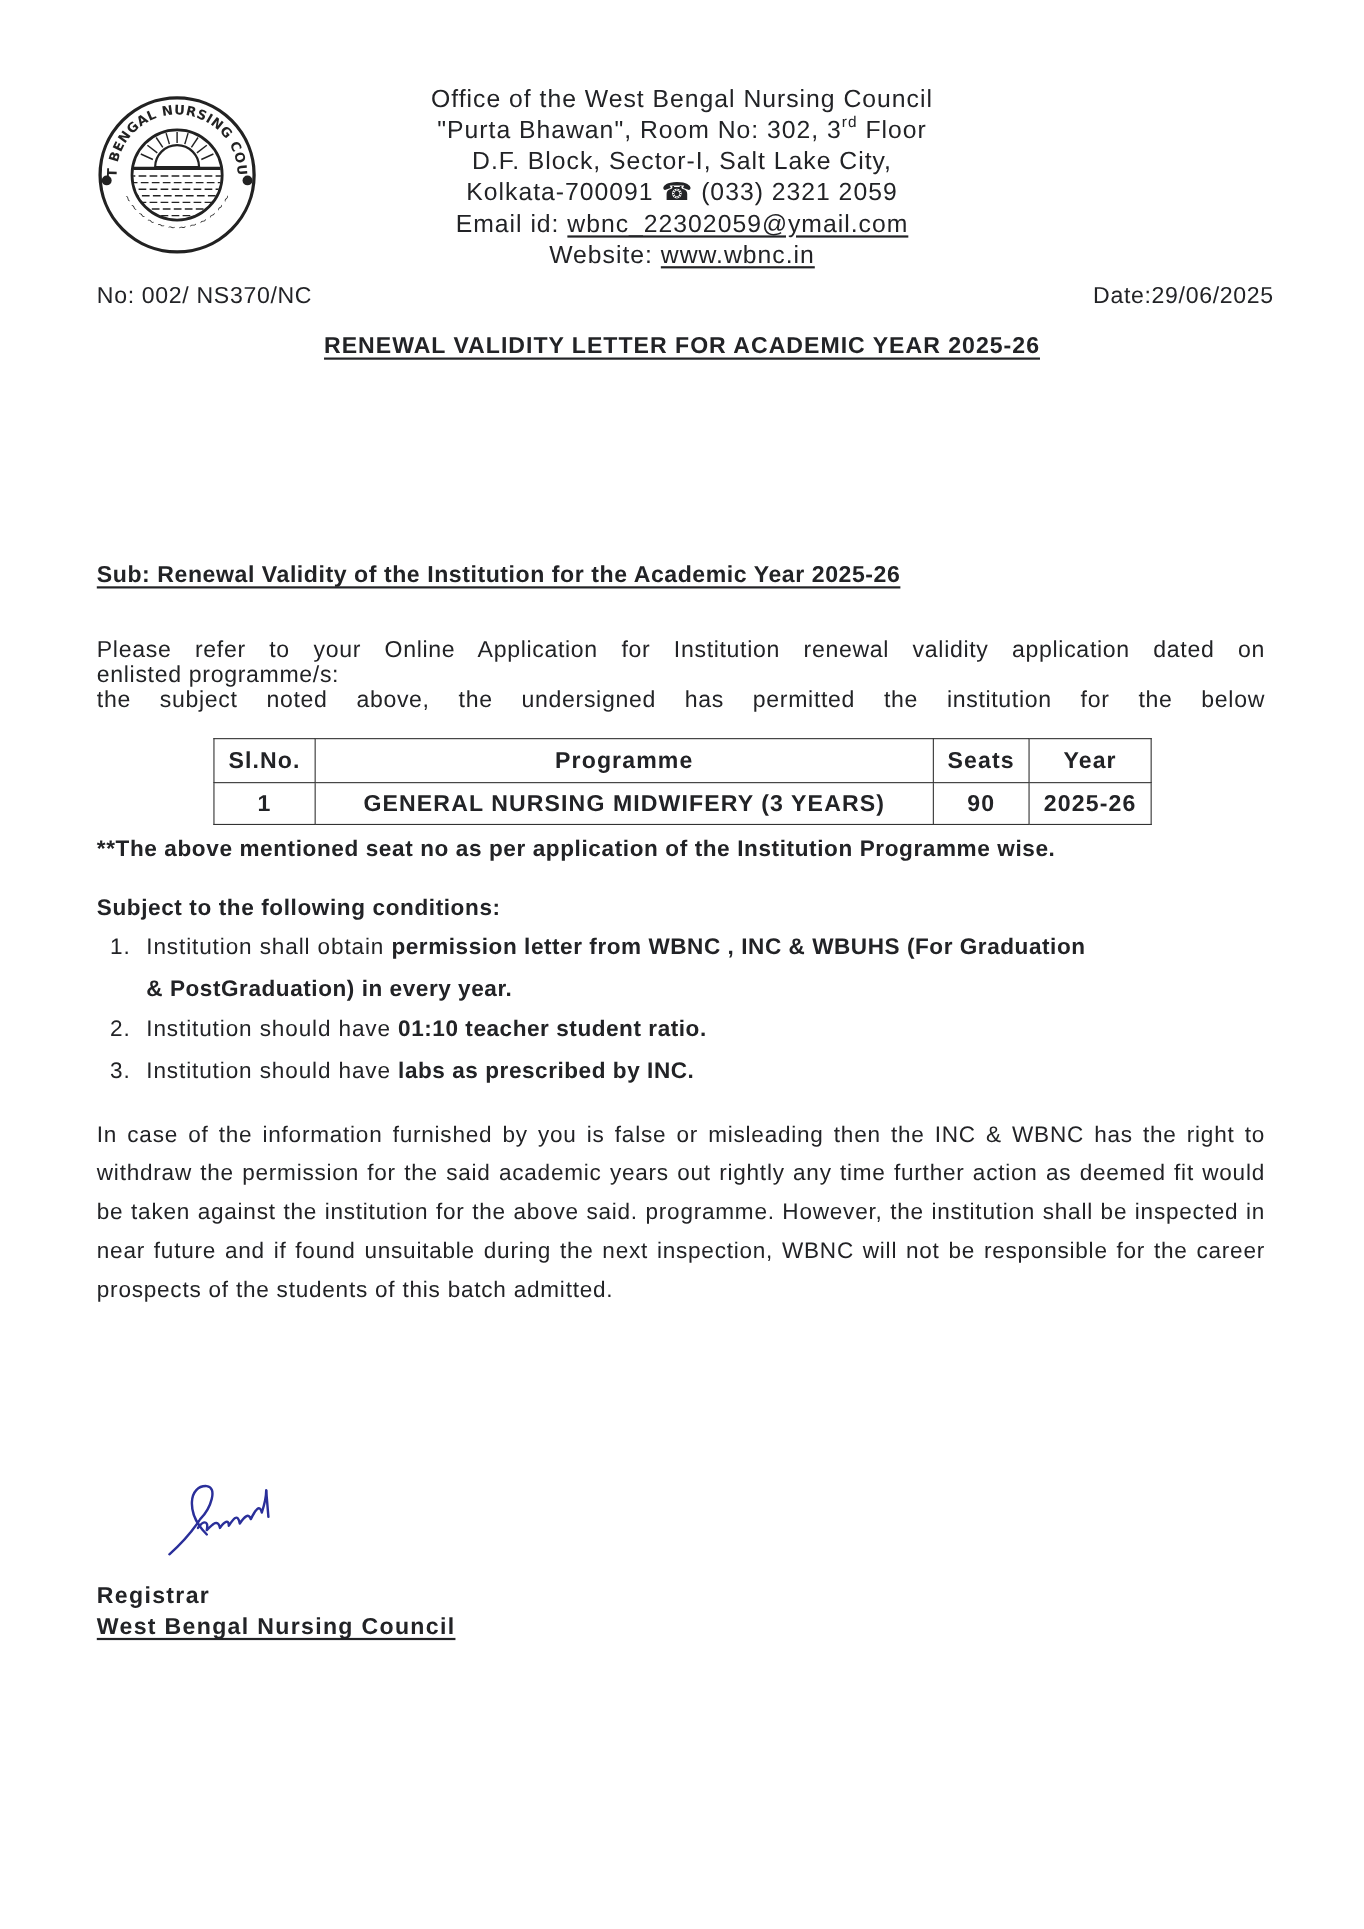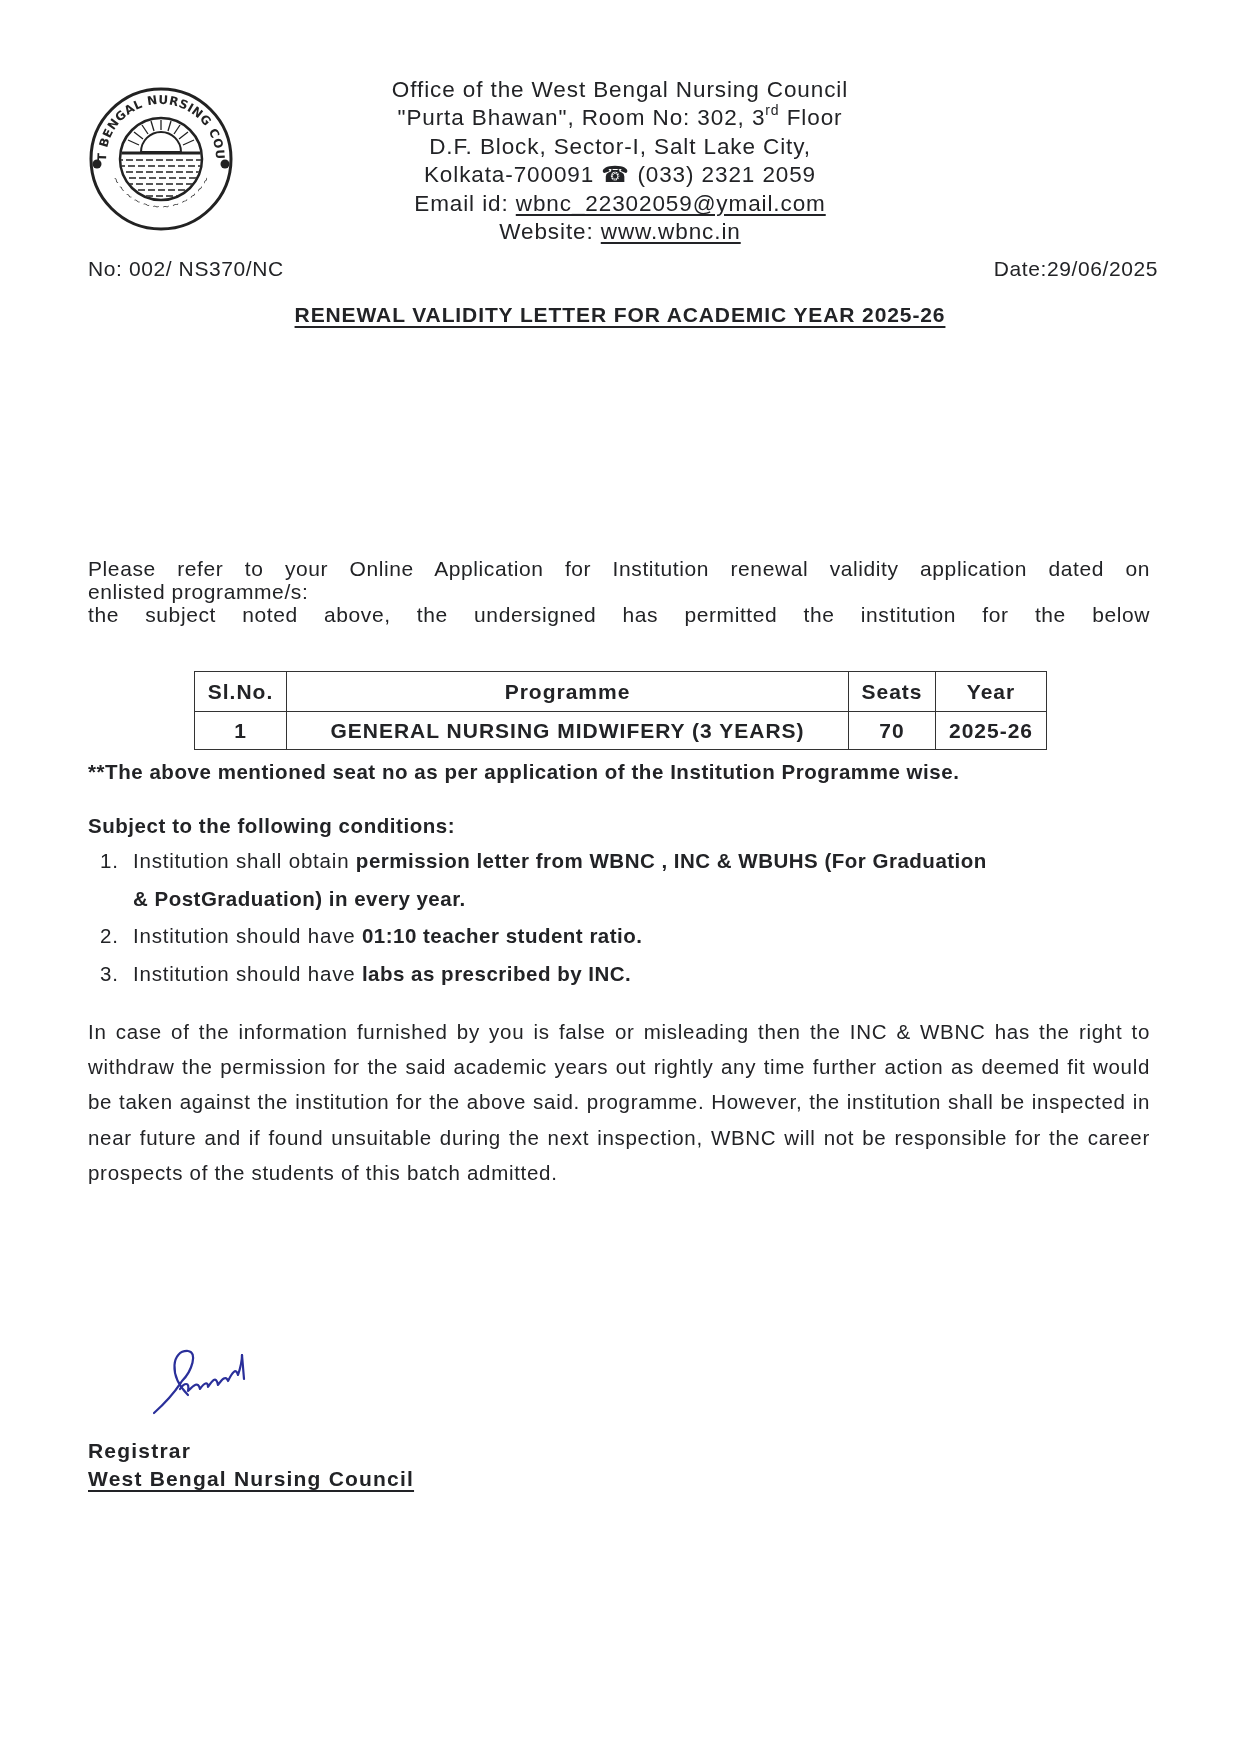--- a/index.html
+++ b/index.html
@@ -32,21 +32,21 @@
   }
 
   .to-block { left: 88px; top: 342px; font-size: 19.5px; line-height: 29px; letter-spacing: 0.6px; }
 
   .subject {
     left: 88px; top: 511px; font-size: 21px; font-weight: bold; letter-spacing: 0.5px;
     text-decoration: underline; text-underline-offset: 4px;
   }
 
   .intro {
-    left: 88px; width: 1062px; top: 557px; font-size: 21px; line-height: 23px;
+    left: 88px; width: 1062px; top: 579px; font-size: 21px; line-height: 23px;
     text-align: justify; letter-spacing: 0.6px;
   }
   .intro p { margin: 0; text-align-last: left; }
 
   table.prog {
     position: absolute; left: 194px; top: 671px; border-collapse: collapse;
     font-size: 21px; font-weight: bold; letter-spacing: 1px;
   }
   table.prog td, table.prog th {
     border: 1.5px solid #333; text-align: center; padding: 0; font-weight: bold;
@@ -133,39 +133,40 @@
     <div><span>Website: </span><span class="u">www.wbnc.in</span></div>
   </div>
 
 
   <div class="abs ref-no">No: 002/ NS370/NC</div>
   <div class="abs ref-date">Date:29/06/2025</div>
 
   <div class="abs title">RENEWAL VALIDITY LETTER FOR ACADEMIC YEAR 2025-26</div>
 
 
+  <div class="abs subject">Sub: Renewal Validity of the Institution for the Academic Year 2025-26</div>
 
   <div class="abs intro">
     <p style="text-align-last: justify;">Please refer to your Online Application for Institution renewal validity application dated on</p>
     <p>enlisted programme/s:</p>
     <p style="text-align-last: justify;">the subject noted above, the undersigned has permitted the institution for the below</p>
   </div>
 
   <table class="prog">
     <tbody>
         <tr class="head">
       <td class="c1">Sl.No.</td>
       <td class="c2">Programme</td>
       <td class="c3">Seats</td>
       <td class="c4">Year</td>
     </tr>
     <tr class="row">
       <td>1</td>
       <td>GENERAL NURSING MIDWIFERY (3 YEARS)</td>
-      <td>70</td>
+      <td>90</td>
       <td>2025-26</td>
     </tr>
   </tbody>
     </table>
 
   <div class="abs note">**The above mentioned seat no as per application of the Institution Programme wise.</div>
 
   <div class="abs cond-head">Subject to the following conditions:</div>
   <div class="abs cond-list">
     <div class="cond-item">

